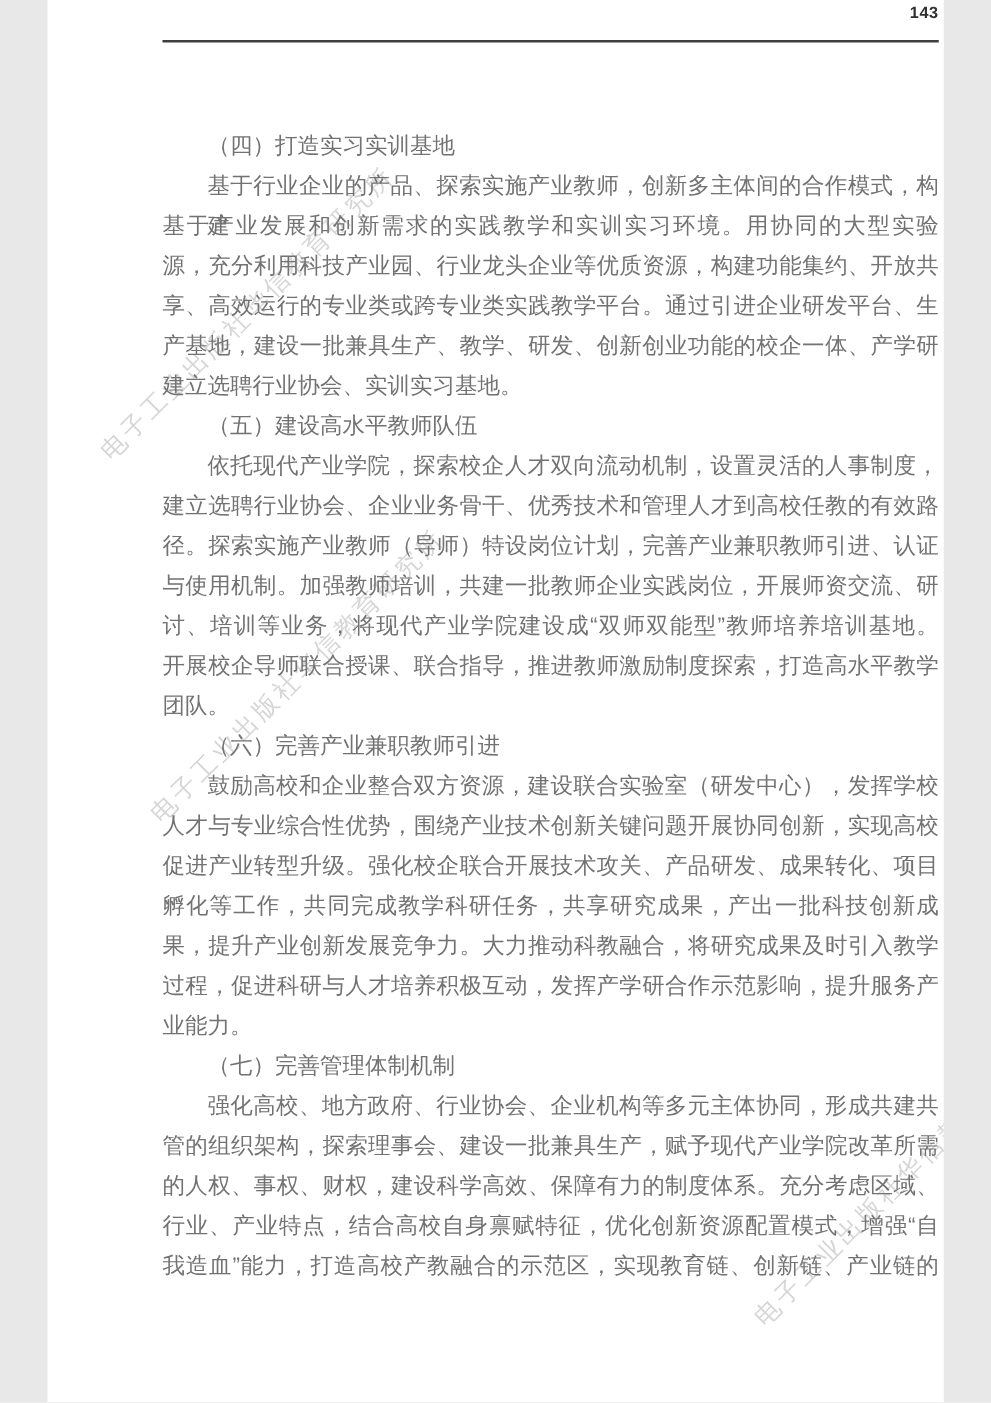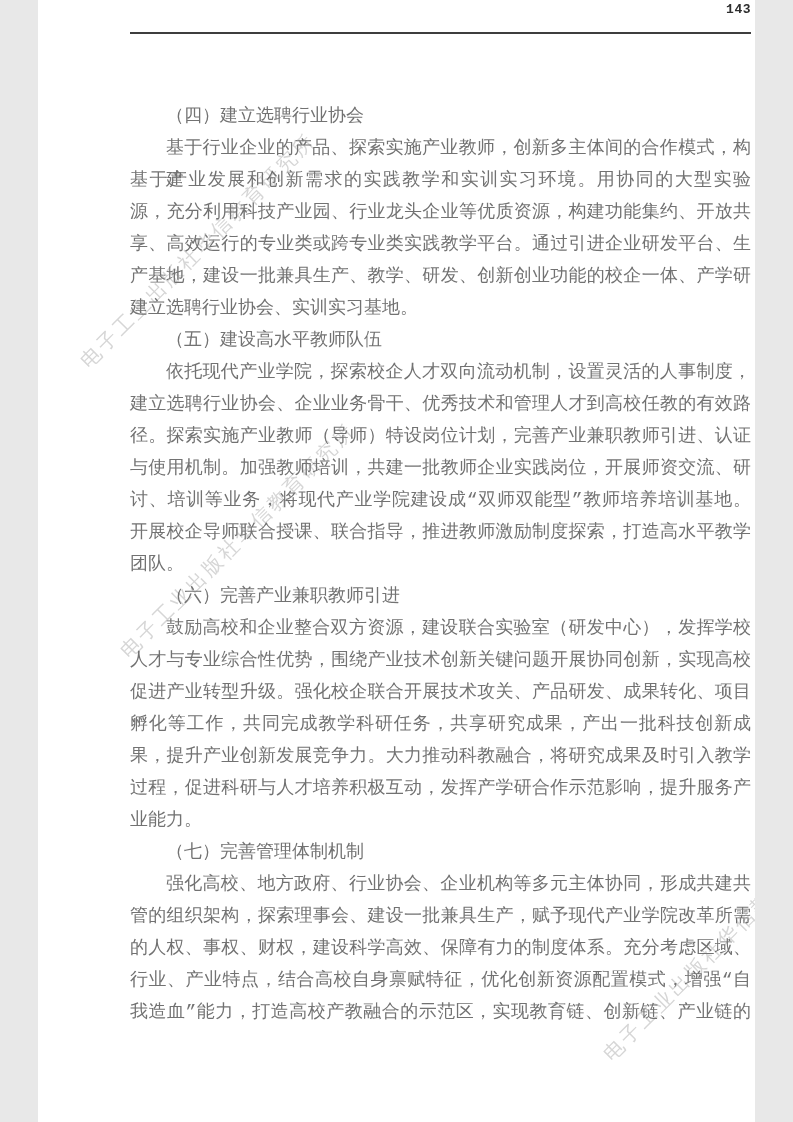--- a/index.html
+++ b/index.html
@@ -2,21 +2,21 @@
 <html style="--background: #ffffff; --body-text: #727272; --rule: #3e3e3e; --page-number: #2f2f2f; --watermark: #d6d6d6;"><head>
 <meta charset="utf-8">
 <style>
   html, body { margin: 0; padding: 0; background: #e8e8e8; }
   .page {
     position: relative;
     width: 717px;
     height: 1122px;
     margin: 0 auto;
     background: var(--background, #ffffff);
-    font-family: Liberation Mono, monospace;
+    font-family: Liberation Sans, sans-serif;
     overflow: hidden;
   }
   .page-number {
     position: absolute;
     top: 2px;
     left: 92px;
     width: 621px;
     text-align: right;
     font-size: 13px;
     font-weight: bold;
@@ -75,21 +75,21 @@
 
   <div class="page-number">143</div>
 
   <div class="header-rule"></div>
 
   <span class="watermark wm-1">电子工业出版社华信教育研究所</span>
   <span class="watermark wm-2">电子工业出版社华信教育研究所</span>
   <span class="watermark wm-3">电子工业出版社华信教育研究所</span>
 
   <div class="text-block">
-      <div class="line heading indent">（四）建立选聘行业协会</div>
+      <div class="line heading indent">（四）打造实习实训基地</div>
       <div class="line fill indent">基于行业企业的产品、探索实施产业教师，创新多主体间的合作模式，构建</div>
       <div class="line fill">基于产业发展和创新需求的实践教学和实训实习环境。用协同的大型实验</div>
       <div class="line fill">源，充分利用科技产业园、行业龙头企业等优质资源，构建功能集约、开放共</div>
       <div class="line fill">享、高效运行的专业类或跨专业类实践教学平台。通过引进企业研发平台、生</div>
       <div class="line fill">产基地，建设一批兼具生产、教学、研发、创新创业功能的校企一体、产学研</div>
       <div class="line">建立选聘行业协会、实训实习基地。</div>
       <div class="line heading indent">（五）建设高水平教师队伍</div>
       <div class="line fill indent">依托现代产业学院，探索校企人才双向流动机制，设置灵活的人事制度，</div>
       <div class="line fill">建立选聘行业协会、企业业务骨干、优秀技术和管理人才到高校任教的有效路</div>
       <div class="line fill">径。探索实施产业教师（导师）特设岗位计划，完善产业兼职教师引进、认证</div>

